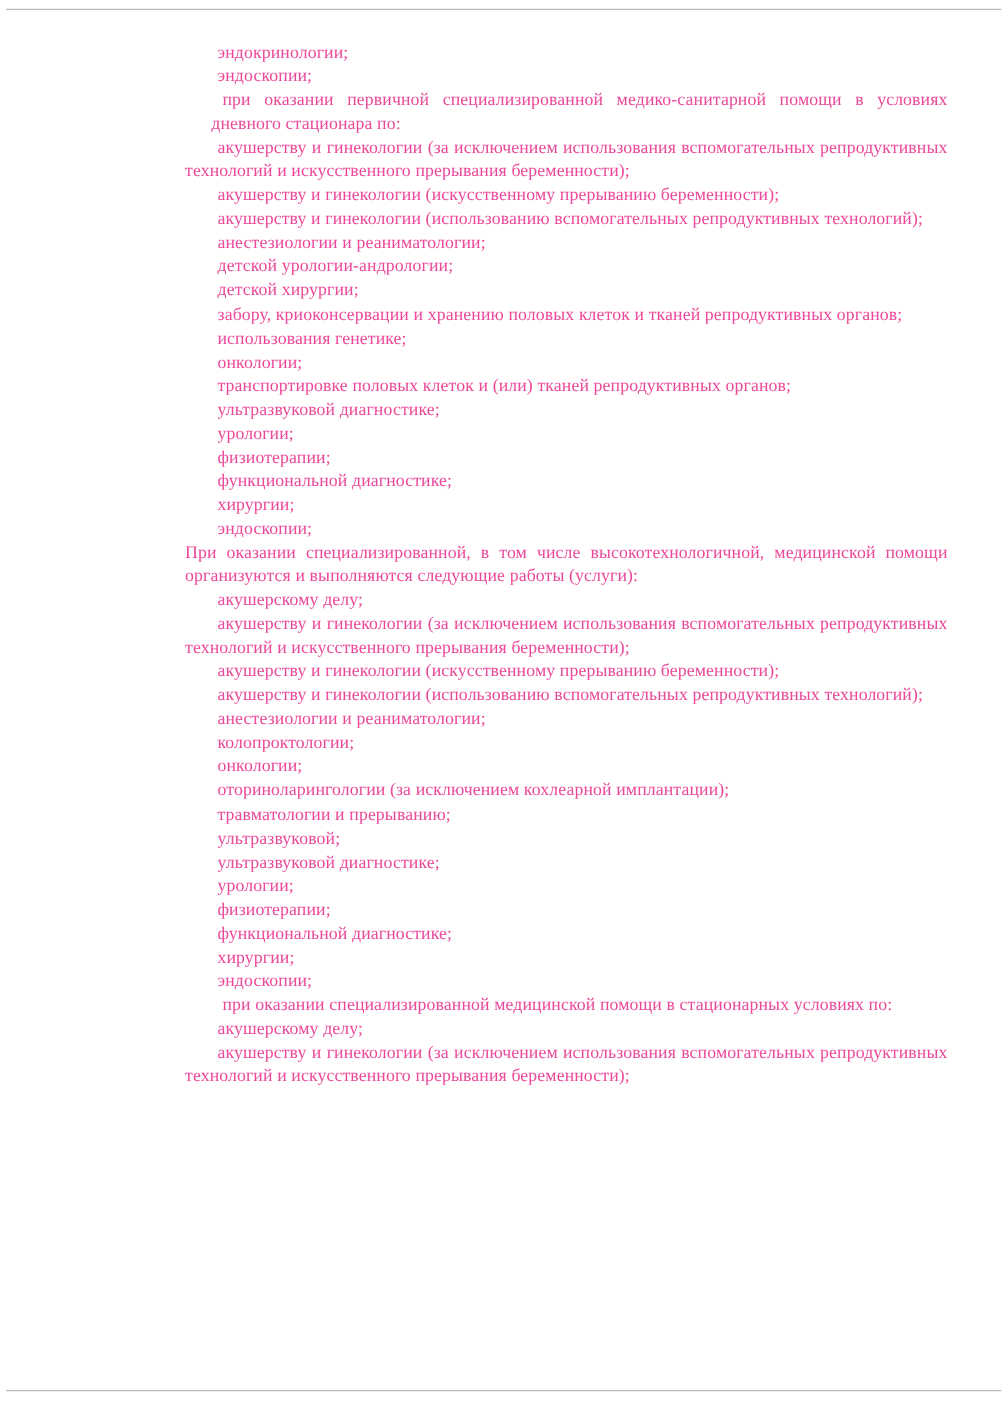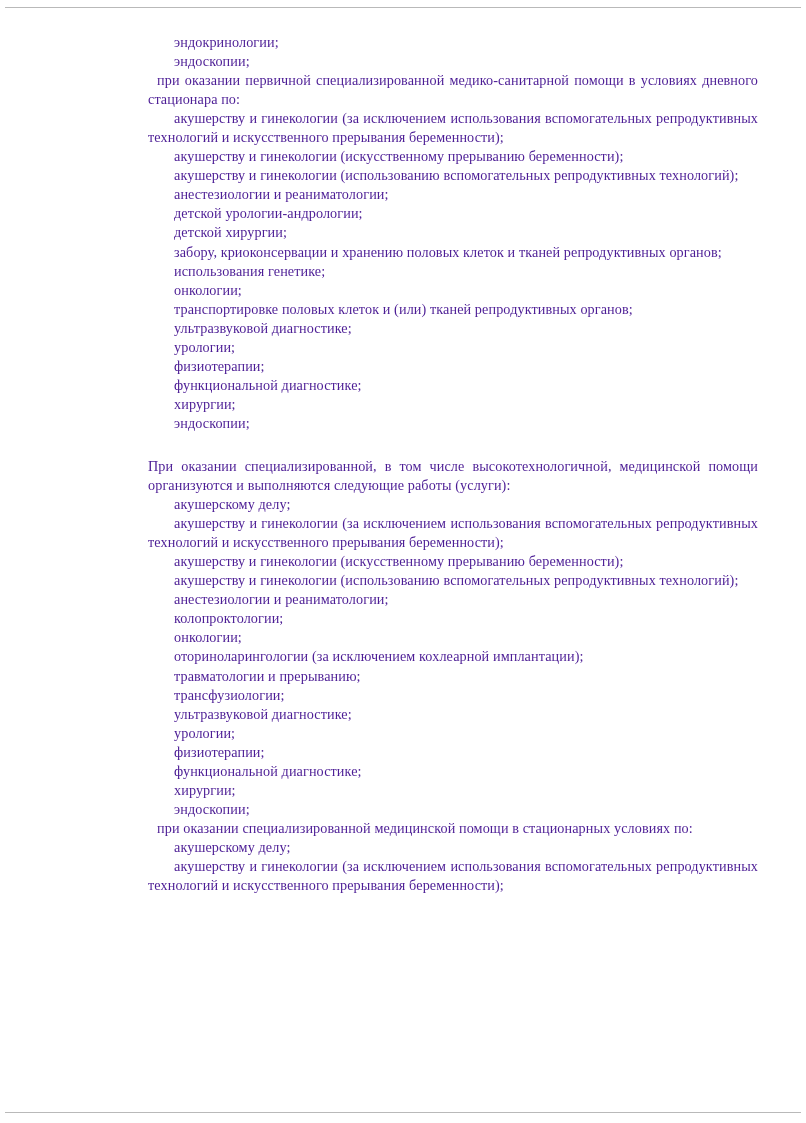--- a/index.html
+++ b/index.html
@@ -7,21 +7,21 @@
     padding: 0;
     background: #ffffff;
   }
   .page {
     position: relative;
     width: 806px;
     height: 1123px;
     background: #ffffff;
     overflow: hidden;
     font-family: "Liberation Serif", "DejaVu Serif", serif;
-    color: #4c1d95;
+    color: #ec4899;
   }
   .rule {
     position: absolute;
     left: 5px;
     right: 5px;
     height: 0;
     border-top: 1px solid #b9b9b9;
   }
   .rule-top { top: 7px; }
   .rule-bottom { top: 1112px; }
@@ -33,22 +33,22 @@
   }
   .para {
     margin: 0;
     padding: 0;
     font-size: 14.2px;
     line-height: 19.05px;
     text-align: justify;
     letter-spacing: 0.1px;
   }
   .ind-item { text-indent: 26px; }
-  .ind-sub  { text-indent: 9px; }
-  .ind-flush{ text-indent: 0; margin-top: 24px; }
+  .ind-sub  { text-indent: 9px; margin-left: 21px; }
+  .ind-flush{ text-indent: 0; }
 </style>
 </head>
 <body>
 
 <div class="page">
   <div class="rule rule-top"></div>
   <div class="content" id="content">
       <p class="para ind-item">эндокринологии;</p>
       <p class="para ind-item">эндоскопии;</p>
       <p class="para ind-sub">при оказании первичной специализированной медико-санитарной помощи в условиях дневного стационара по:</p>
@@ -71,21 +71,21 @@
       <p class="para ind-flush">При оказании специализированной, в том числе высокотехнологичной, медицинской помощи организуются и выполняются следующие работы (услуги):</p>
       <p class="para ind-item">акушерскому делу;</p>
       <p class="para ind-item">акушерству и гинекологии (за исключением использования вспомогательных репродуктивных технологий и искусственного прерывания беременности);</p>
       <p class="para ind-item">акушерству и гинекологии (искусственному прерыванию беременности);</p>
       <p class="para ind-item">акушерству и гинекологии (использованию вспомогательных репродуктивных технологий);</p>
       <p class="para ind-item">анестезиологии и реаниматологии;</p>
       <p class="para ind-item">колопроктологии;</p>
       <p class="para ind-item">онкологии;</p>
       <p class="para ind-item">оториноларингологии (за исключением кохлеарной имплантации);</p>
       <p class="para ind-item">травматологии и прерыванию;</p>
-      <p class="para ind-item">трансфузиологии;</p>
+      <p class="para ind-item">ультразвуковой;</p>
       <p class="para ind-item">ультразвуковой диагностике;</p>
       <p class="para ind-item">урологии;</p>
       <p class="para ind-item">физиотерапии;</p>
       <p class="para ind-item">функциональной диагностике;</p>
       <p class="para ind-item">хирургии;</p>
       <p class="para ind-item">эндоскопии;</p>
       <p class="para ind-sub">при оказании специализированной медицинской помощи в стационарных условиях по:</p>
       <p class="para ind-item">акушерскому делу;</p>
       <p class="para ind-item">акушерству и гинекологии (за исключением использования вспомогательных репродуктивных технологий и искусственного прерывания беременности);</p>
     </div>

